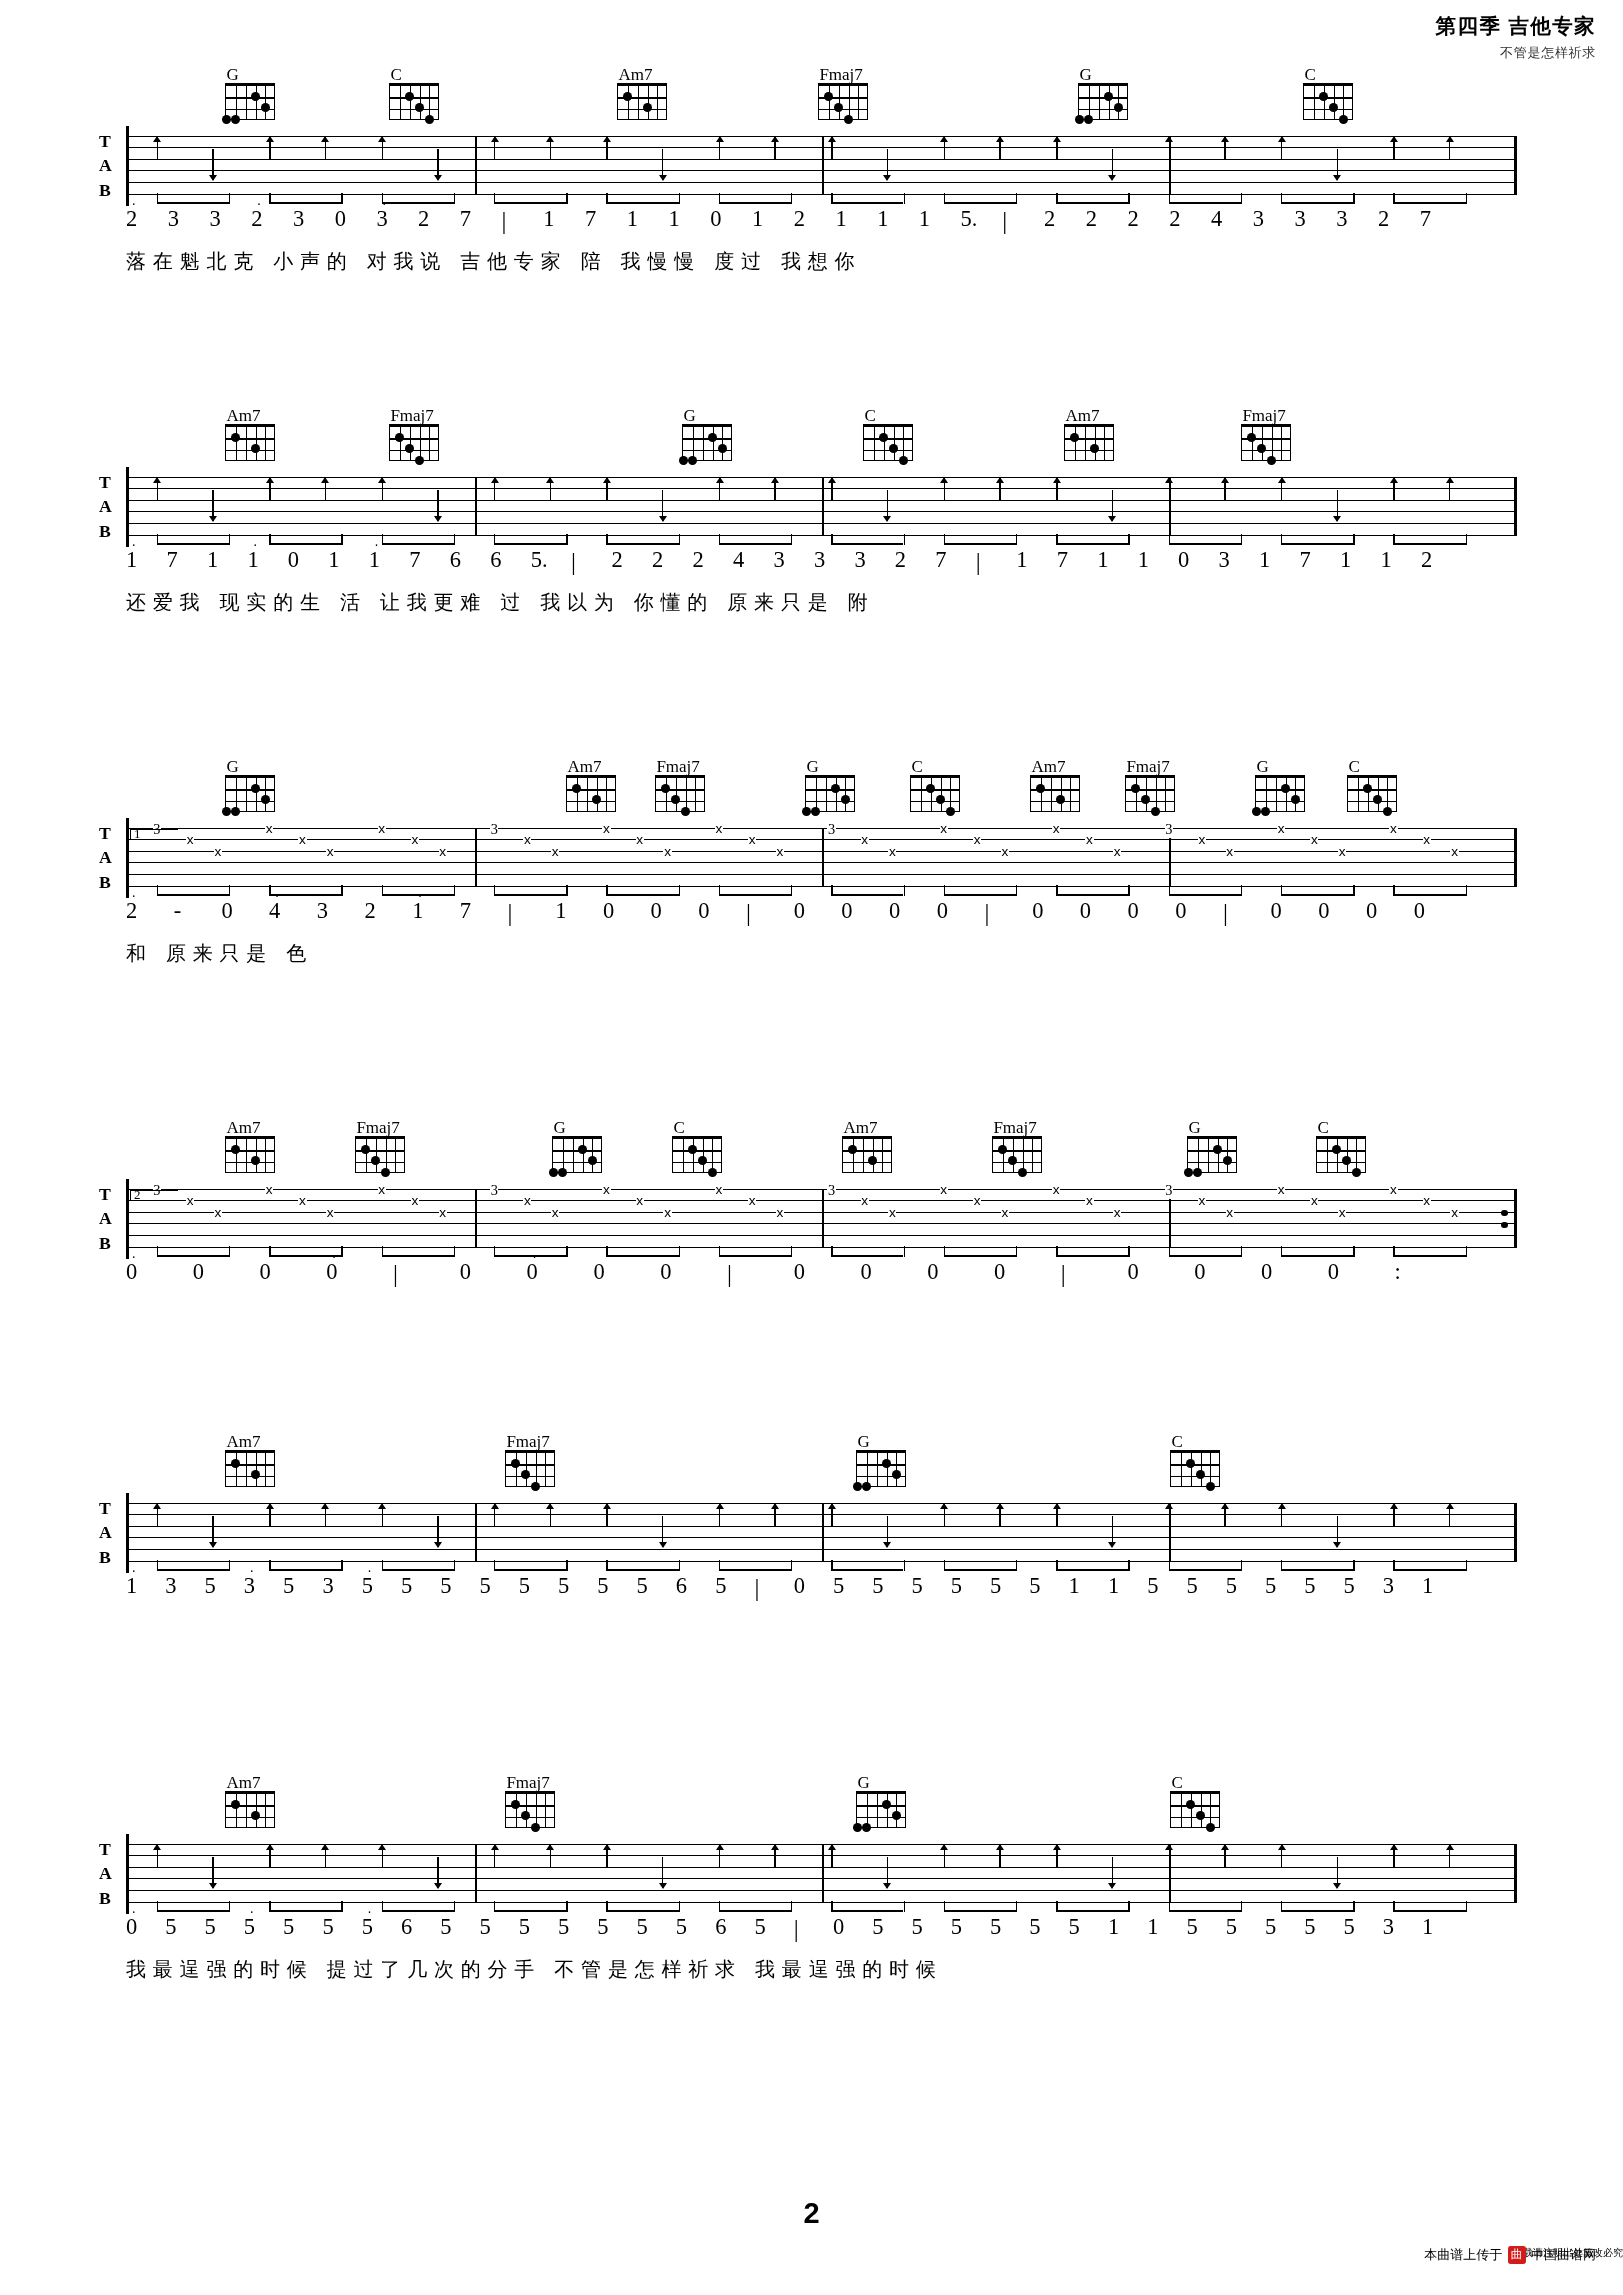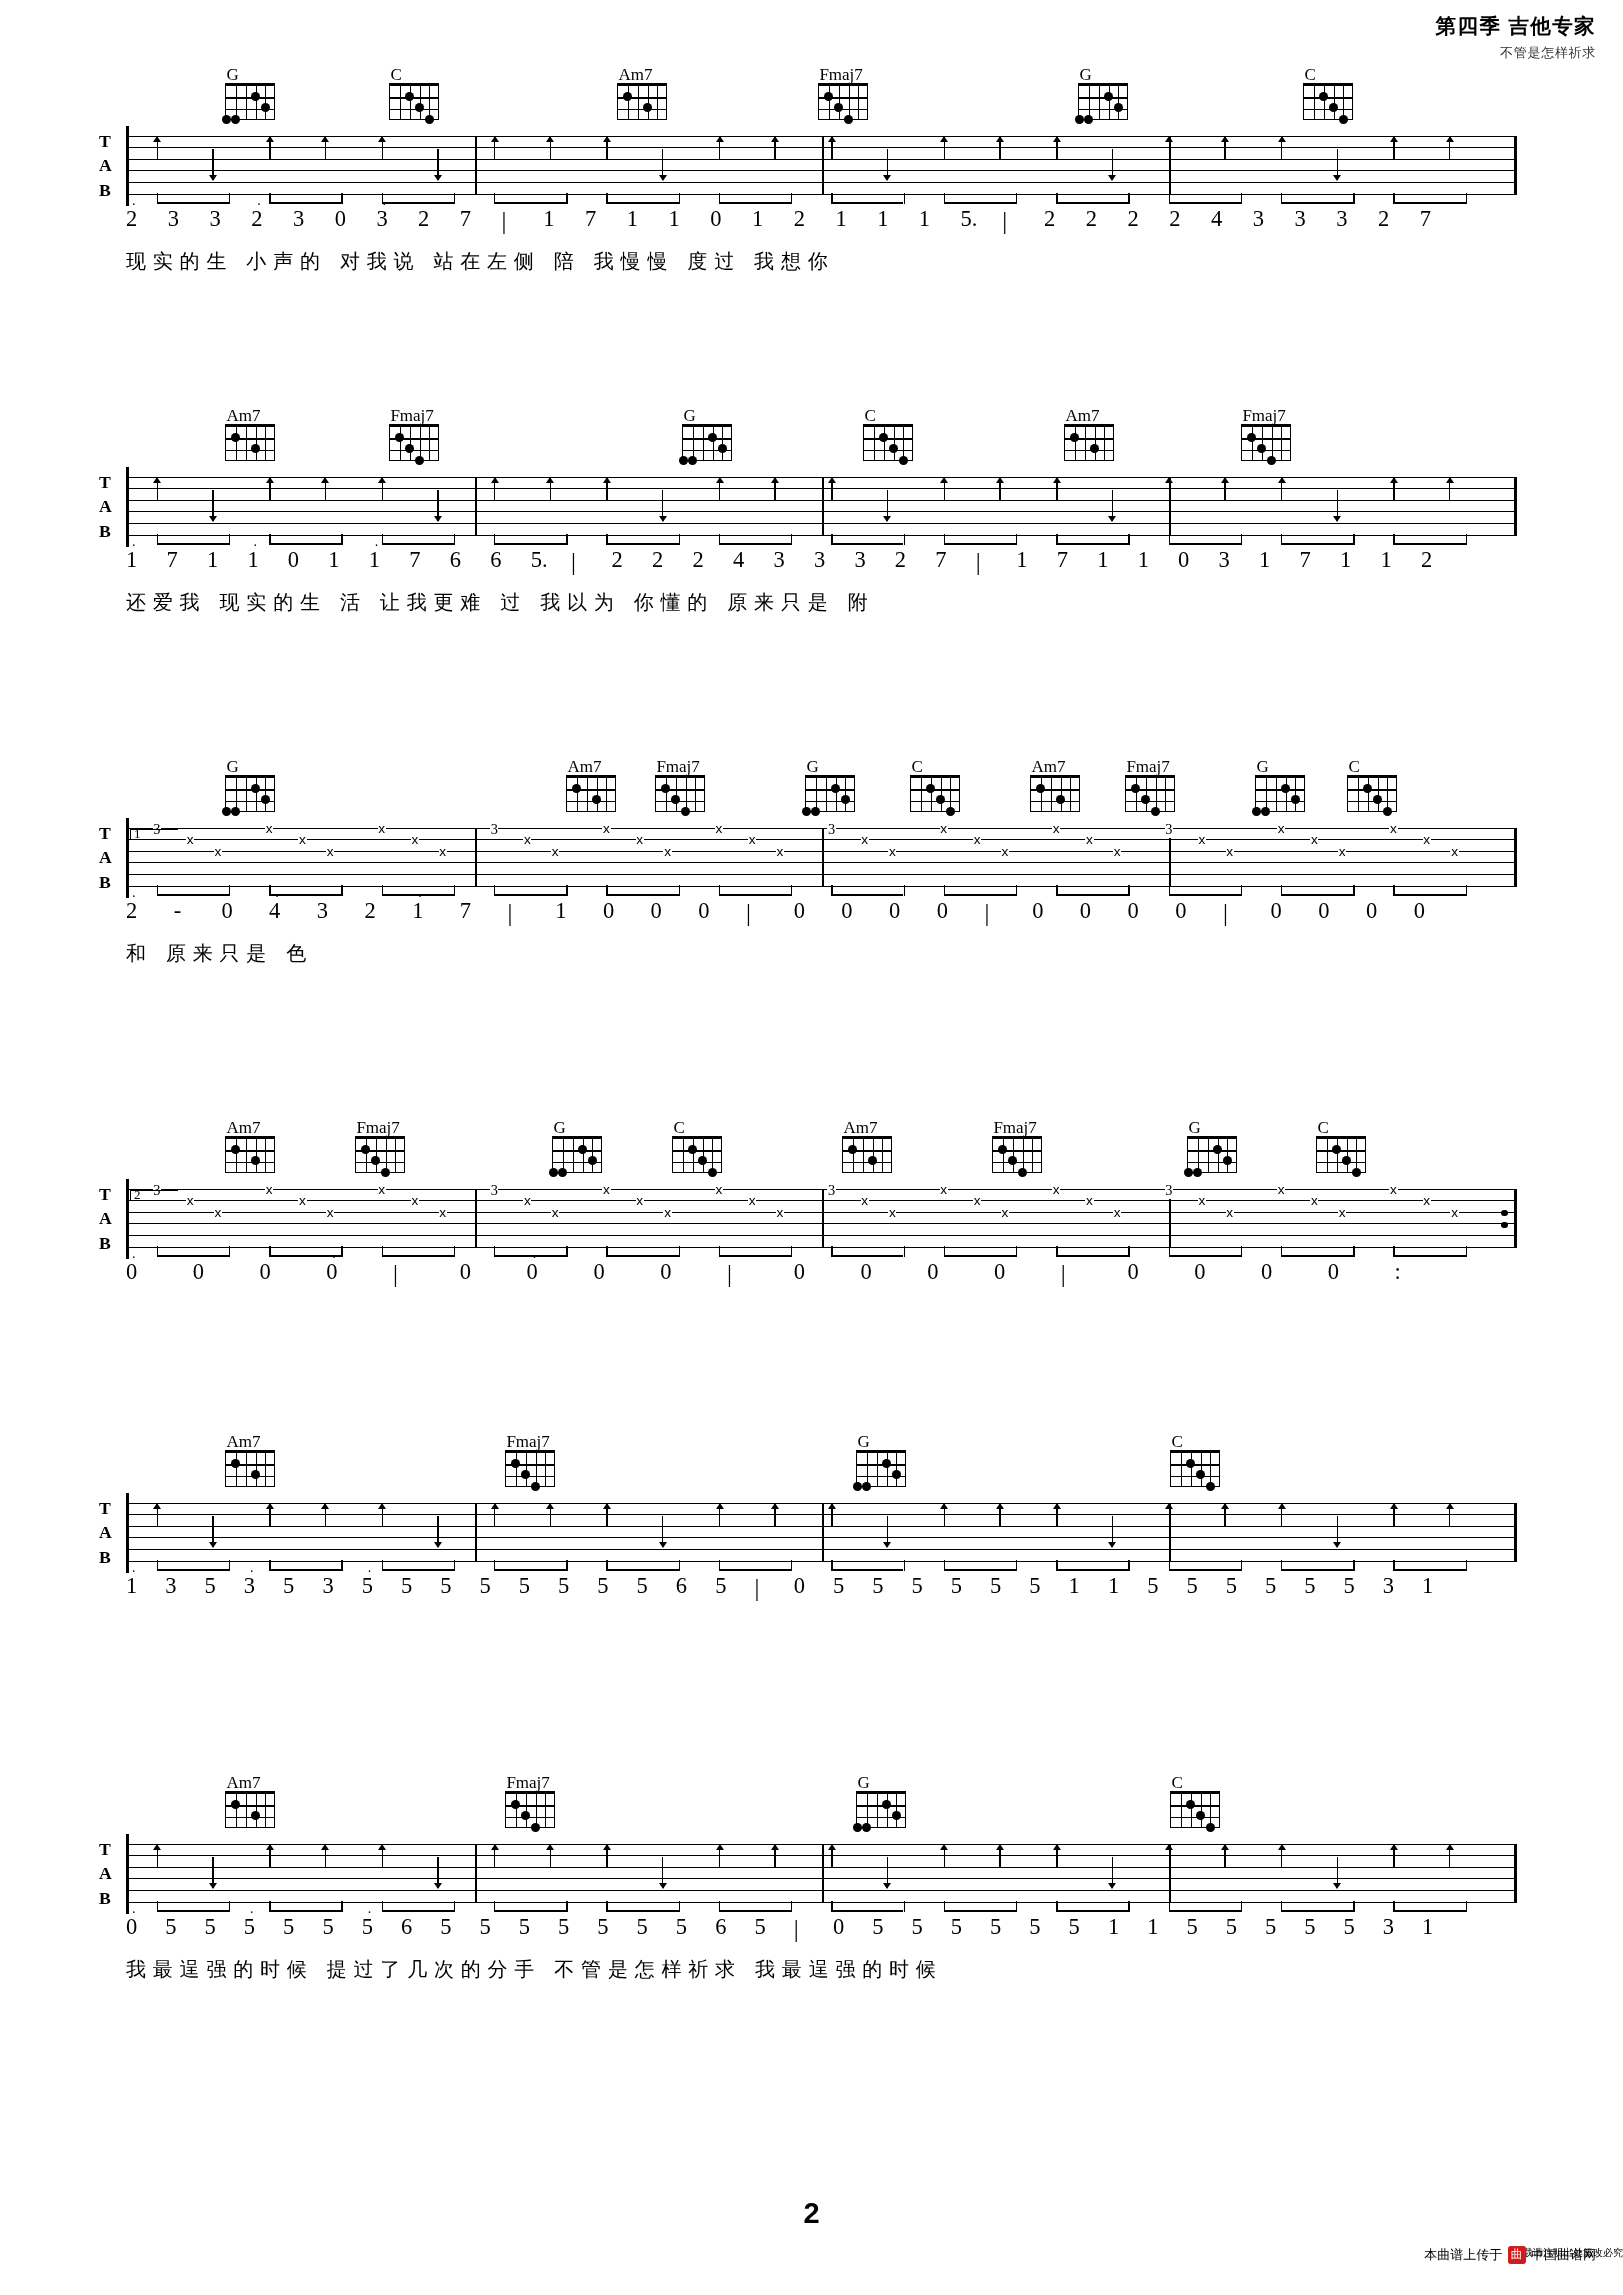--- a/index.html
+++ b/index.html
@@ -269,21 +269,21 @@
           <span class="n" style="left: 72%;">2</span>
           <span class="n" style="left: 75%;">2</span>
           <span class="n" style="left: 78%;">4</span>
           <span class="n" style="left: 81%;">3</span>
           <span class="n" style="left: 84%;">3</span>
           <span class="n" style="left: 87%;">3</span>
           <span class="n" style="left: 90%;">2</span>
           <span class="n" style="left: 93%;">7</span>
         </div>
         <div class="lyr">
-          <span style="left: 0px; letter-spacing: 6.8px;">现实的生 小声的 对我说 站在左侧 陪 我慢慢 度过 我想你</span>
+          <span style="left: 0px; letter-spacing: 6.8px;">落在魁北克 小声的 对我说 吉他专家 陪 我慢慢 度过 我想你</span>
         </div>
       </div>
       <div class="sys" style="top: 406px;">
         <div class="chordrow">
           <div class="chord" style="left: 225px;">
             <div class="nm">Am7</div>
             <div class="grid">
               <div class="v" style="left: 9.8px;"></div>
               <div class="v" style="left: 19.6px;"></div>
               <div class="v" style="left: 29.5px;"></div>

